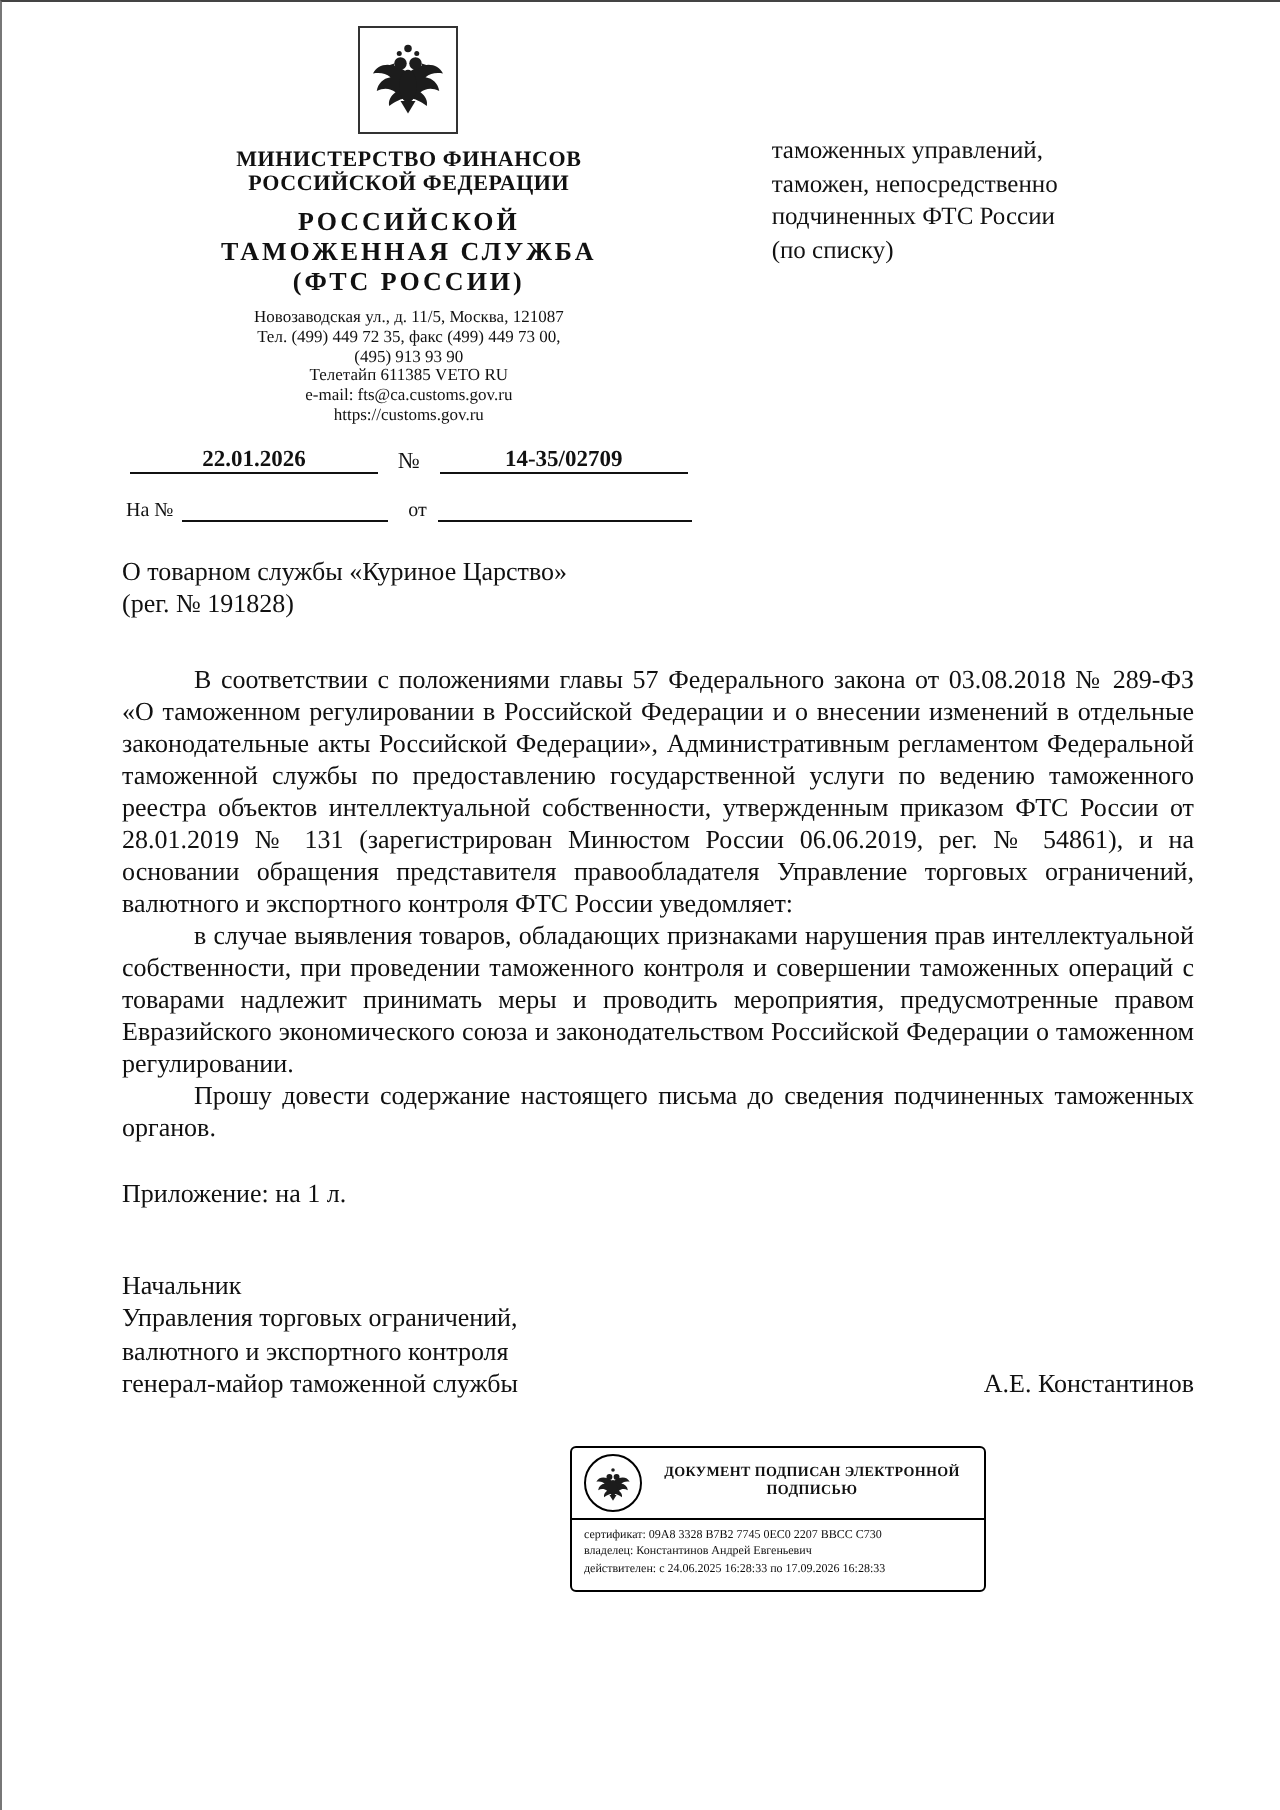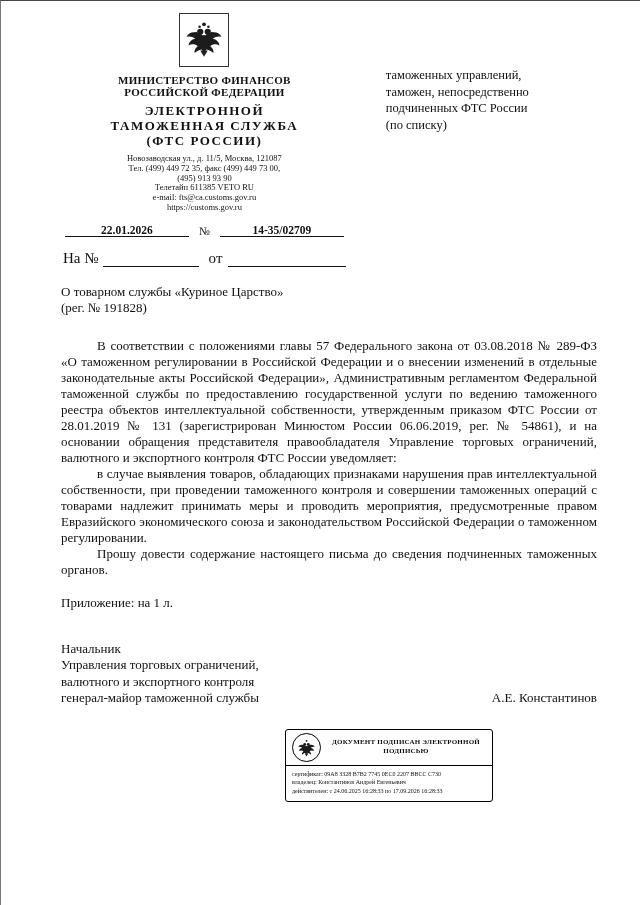--- a/index.html
+++ b/index.html
@@ -36,21 +36,21 @@
     margin-top: 11px; display: flex; align-items: flex-end;
     font-size: 11.5px; padding: 0 4px;
   }
   .u { border-bottom: 1px solid #111; text-align: center; }
   .date-val { flex: 1.1; font-weight: bold; }
   .num-label { margin: 0 10px; }
   .num-val { flex: 1.1; font-weight: bold; }
 
   .ref-row {
     margin-top: 13px; display: flex; align-items: flex-end;
-    font-size: 15px; padding: 0 2px; text-align: left;
+    font-size: 10px; padding: 0 2px; text-align: left;
   }
   .ref-label { margin-right: 4px; }
   .ref-blank1 { flex: 0.9; }
   .ref-blank2 { flex: 1.1; }
   .ref-ot { margin: 0 6px 0 10px; }
 
   .addressee { font-size: 12.5px; line-height: 16.5px; }
 
   .subject { margin-top: 17px; font-size: 13px; line-height: 16px; text-align: left; }
 
@@ -111,21 +111,21 @@
           </svg>
         </span>
       </div>
 
       <div class="ministry">
         <div>МИНИСТЕРСТВО ФИНАНСОВ</div>
         <div>РОССИЙСКОЙ ФЕДЕРАЦИИ</div>
       </div>
 
       <div class="agency">
-        <div>ЭЛЕКТРОННОЙ</div>
+        <div>РОССИЙСКОЙ</div>
         <div>ТАМОЖЕННАЯ СЛУЖБА</div>
         <div>(ФТС РОССИИ)</div>
       </div>
 
       <div class="contact">
         <div>Новозаводская ул., д. 11/5, Москва, 121087</div>
         <div>Тел. (499) 449 72 35, факс (499) 449 73 00,</div>
         <div>(495) 913 93 90</div>
         <div>Телетайп 611385 VETO RU</div>
         <div>e-mail: fts@ca.customs.gov.ru</div>

